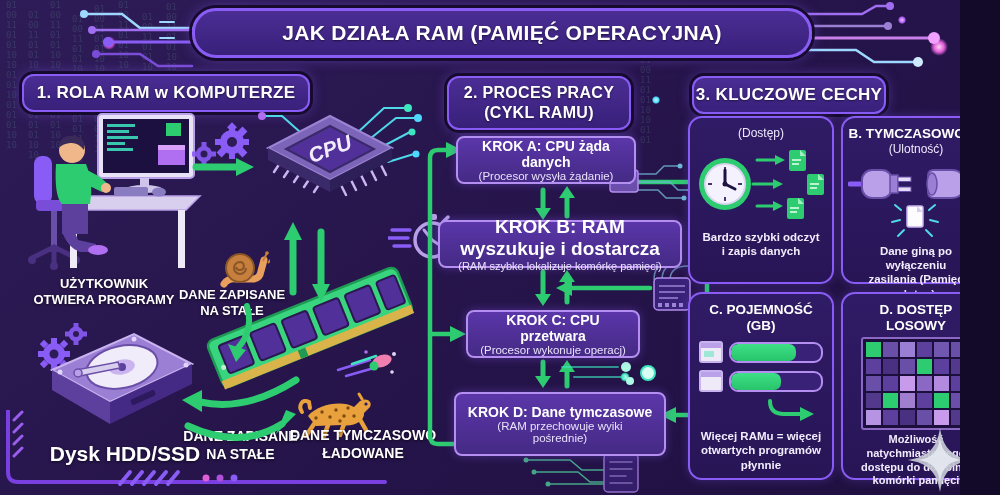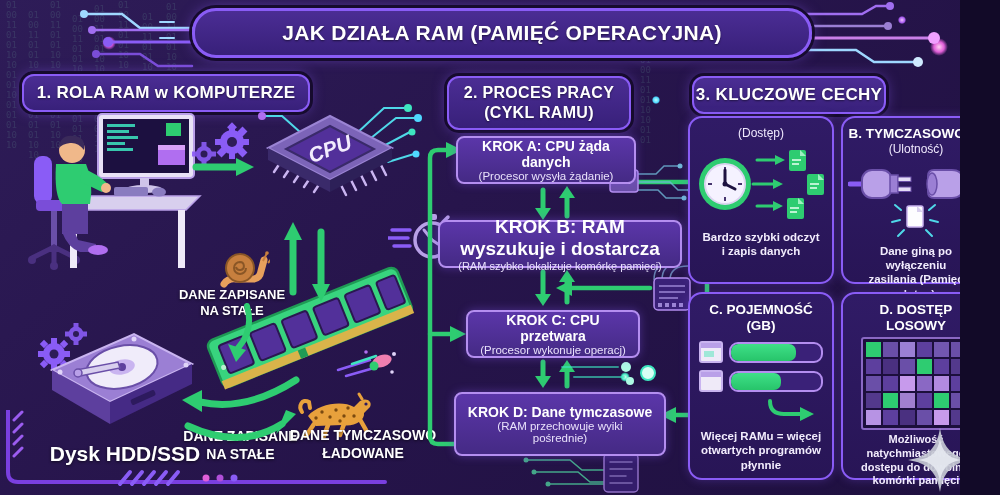--- a/index.html
+++ b/index.html
@@ -342,20 +342,22 @@
       <path d="M2 26 L34 16 M10 32 L38 24" stroke="#8a5cf6" stroke-width="2.5"></path>
       <path d="M16 20 L40 12" stroke="#3ee6c0" stroke-width="2.5"></path>
       <ellipse cx="46" cy="17" rx="10" ry="6" fill="#f07fb0" transform="rotate(-18 46 17)"></ellipse>
       <circle cx="38" cy="22" r="4.5" fill="#2ecc71"></circle>
       <circle cx="58" cy="10" r="2" fill="#e0d4f8"></circle>
         <circle cx="56" cy="28" r="1.8" fill="#e0d4f8"></circle>
         <circle cx="30" cy="8" r="1.8" fill="#b06ef0"></circle>
     </g>
   </svg>
 
+  <div class="lbl pre" style="left:24px;top:276px;width:160px;font-size:13px">UŻYTKOWNIK
+OTWIERA PROGRAMY</div>
   <div class="lbl pre" style="left:172px;top:287px;width:120px;font-size:13px">DANE ZAPISANE
 NA STAŁE</div>
   <div class="lbl pre" style="left:178px;top:428px;width:125px;font-size:14px">DANE ZAPISANE
 NA STAŁE</div>
   <div class="lbl pre" style="left:288px;top:427px;width:150px;font-size:14px">DANE TYMCZASOWO
 ŁADOWANE</div>
   <div class="lbl" style="left:45px;top:441px;width:160px;font-size:21px">Dysk HDD/SSD</div>
 
   <svg class="abs" style="left:0;top:0" width="1000" height="495">
     <g fill="none" stroke-linecap="round">

